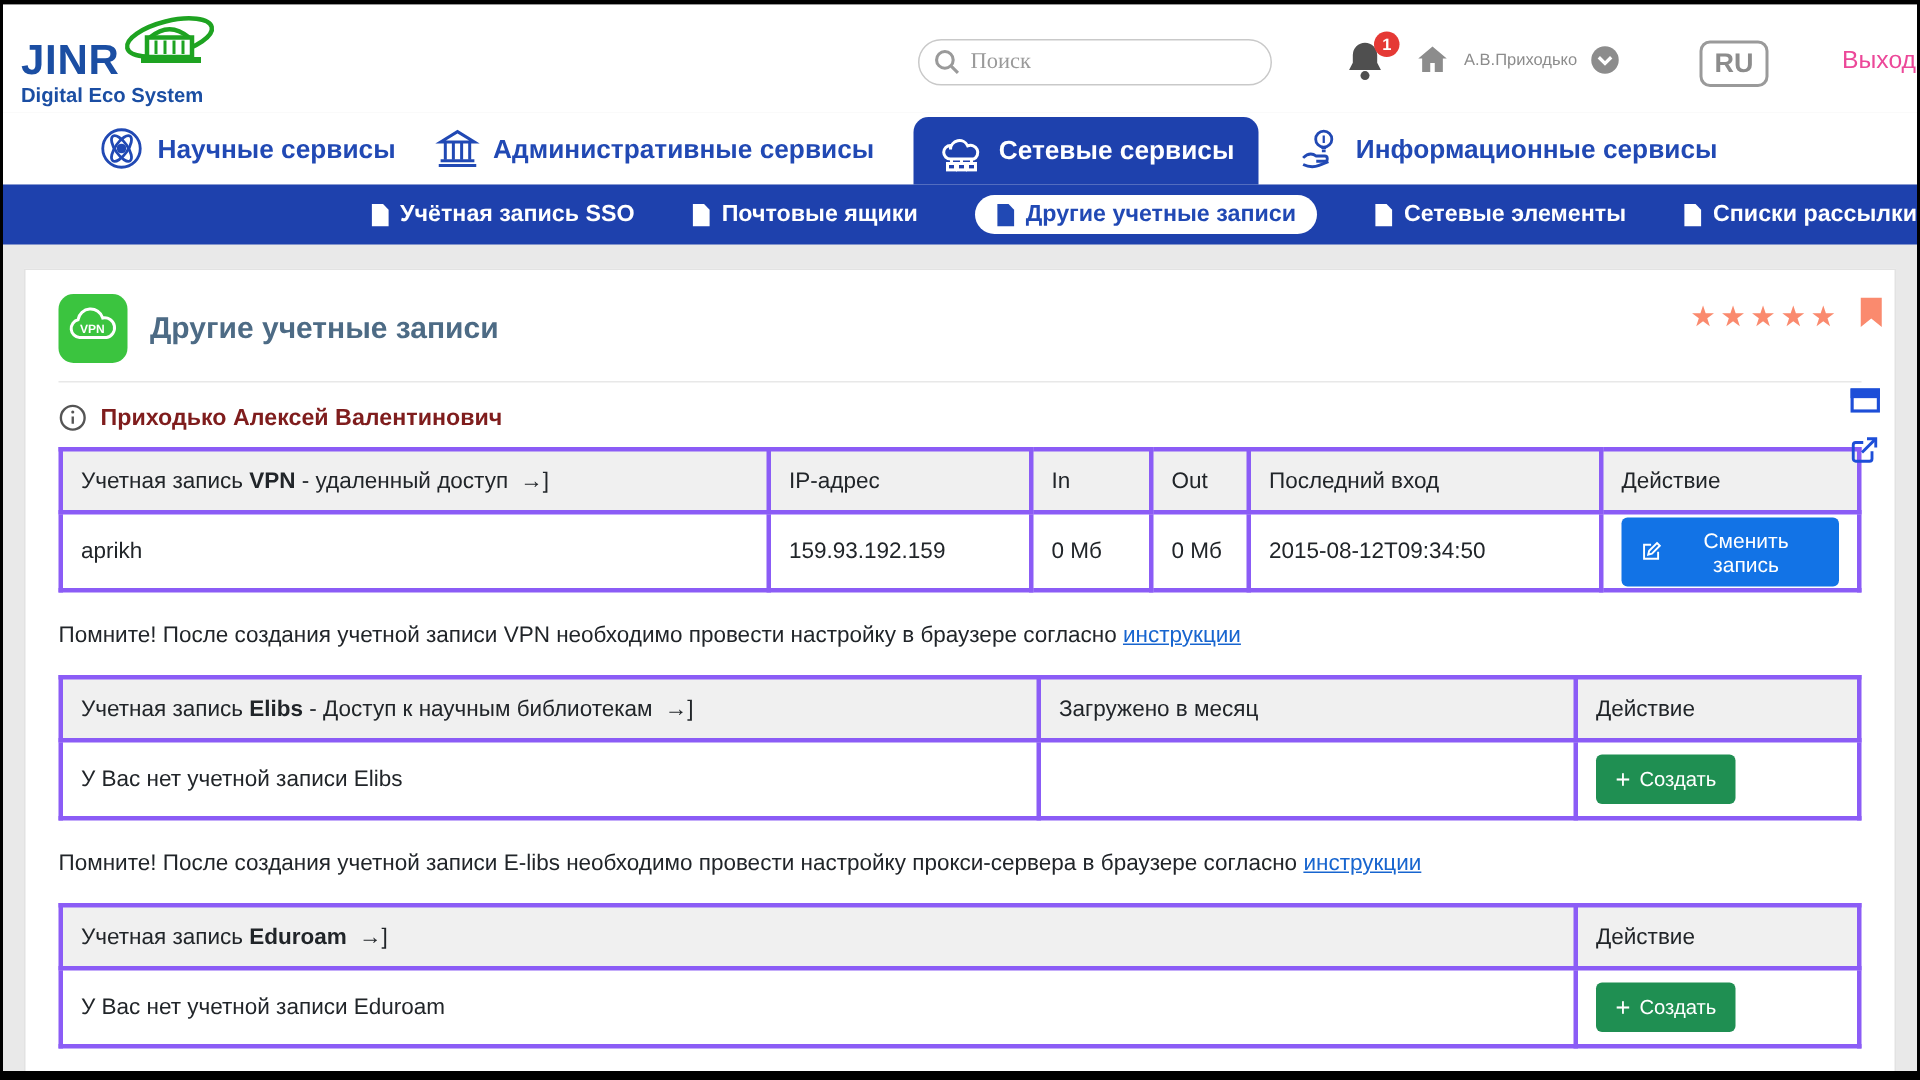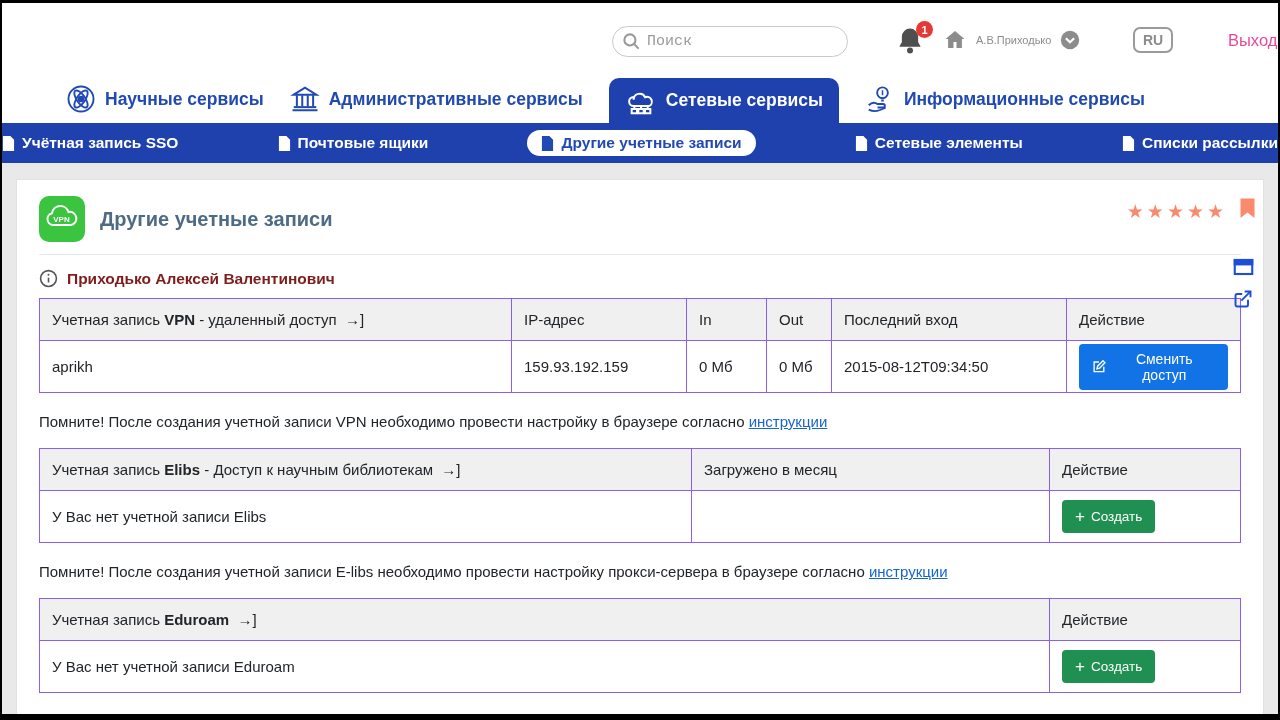--- a/index.html
+++ b/index.html
@@ -11,70 +11,88 @@
   .app-header { position:relative; height:72px; background:#fff; }
   .logo { position:absolute; left:12px; top:6px; cursor:pointer; }
   .logo-row { display:flex; align-items:flex-end; }
   .logo-jinr { color:#1b4ea3; font-size:28px; font-weight:800; letter-spacing:.5px; line-height:1; }
   .logo-sub { color:#1b4ea3; font-size:13.5px; font-weight:800; margin-top:2px; }
   .env-block { position:absolute; left:166px; top:14px; }
   .env-label { color:#9a9a9a; font-size:17px; font-style:italic; }
   .env-version { color:#8f8f8f; font-size:14px; font-weight:700; margin-top:6px; }
   .search-wrap { position:absolute; left:610px; top:23px; width:236px; height:31px; }
   .search-wrap svg { position:absolute; left:10px; top:6px; }
-  .search-input { width:100%; height:100%; border:1px solid #c9c9c9; border-radius:16px; padding:0 10px 0 34px; font-size:15px; color:#444; outline:none; font-family:Liberation Mono, monospace; }
+  .search-input { width:100%; height:100%; border:1px solid #c9c9c9; border-radius:16px; padding:0 10px 0 34px; font-size:15px; color:#444; outline:none; font-family:Liberation Serif, serif; }
   .search-input::placeholder { color:#9a9a9a; }
   .bell-wrap { position:absolute; left:893px; top:22px; width:34px; height:34px; cursor:pointer; }
   .bell-badge { position:absolute; right:-4px; top:-4px; min-width:17px; height:17px; background:#e53935; border-radius:50%; color:#fff; font-size:11px; font-weight:700; display:flex; align-items:center; justify-content:center; }
   .user-wrap { position:absolute; left:940px; top:25px; display:flex; align-items:center; gap:8px; color:#8c8c8c; font-size:11px; cursor:pointer; }
-  .lang-btn { position:absolute; left:1131px; top:24px; border:2px solid #9a9a9a; border-radius:7px; color:#8c8c8c; font-size:14px; font-weight:700; padding:3px 8px; background:#fff; cursor:pointer; font-family:inherit; }
+  .lang-btn { position:absolute; left:1131px; top:24px; border:2px solid #9a9a9a; border-radius:7px; color:#8c8c8c; font-size:18px; font-weight:700; padding:3px 8px; background:#fff; cursor:pointer; font-family:inherit; }
   .logout-wrap { position:absolute; left:1194px; top:26px; display:flex; align-items:center; gap:7px; color:#ec4899; font-size:16.5px; cursor:pointer;margin-left:32px; }
 
   
   .tabs { display:flex; align-items:flex-end; padding-left:64px; gap:26px; height:48px; background:#fff; }
   .tab { display:flex; align-items:center; gap:9px; color:#2149b4; font-weight:700; font-size:17.5px; height:48px; cursor:pointer; white-space:nowrap; }
   .tab.active { background:#1e41ad; color:#fff; height:45px; padding:0 16px; border-radius:10px 10px 0 0; }
 
   
-  .subnav { height:40px; background:#1e41ad; display:flex; align-items:center; justify-content:space-between; gap:38px; }
+  .subnav { height:40px; background:#1e41ad; display:flex; align-items:center; justify-content:flex-end; gap:38px; }
   .subnav-item { display:flex; align-items:center; gap:7px; color:#fff; font-weight:700; font-size:15.5px; cursor:pointer; white-space:nowrap; }
   .subnav-item.active { background:#fff; color:#2149b4; padding:4px 14px; border-radius:16px; }
 
   
   .content { padding:16px 14px 0; }
   .card { position:relative; background:#fff; border:1px solid #e2e2e2; padding:0 22px 26px; min-height:532px; }
   .card-head { display:flex; align-items:center; padding:16px 0 12px; border-bottom:1px solid #e8e8e8; }
   .vpn-badge { width:46px; height:46px; background:#3bc43f; border-radius:10px; display:flex; align-items:center; justify-content:center; cursor:pointer; }
   .card-title { margin-left:15px; color:#4d6b85; font-size:20px; }
   .stars { position:absolute; right:36px; top:20px; color:#fa8a6e; font-size:19px; letter-spacing:3px; cursor:pointer; }
   .bookmark { position:absolute; right:8px; top:18px; cursor:pointer; }
   .side-icons { position:absolute; right:9px; top:78px; display:flex; flex-direction:column; gap:9px; }
   .side-icons span { cursor:pointer; }
 
   .owner-row { margin:14px 0 10px; display:flex; align-items:center; gap:9px; font-weight:700; font-size:15.5px; color:#7f1d1d; }
 
   table { border-collapse:collapse; width:100%; table-layout:fixed; font-size:15px; color:#212529; }
-  th, td { border:1px solid #8b5cf6; text-align:left; font-weight:400; padding:0 12px; }
+  th, td { border:3px solid #8b5cf6; text-align:left; font-weight:400; padding:0 12px; }
   thead th { background:#f0f0f0; height:42px; }
   tbody td { height:52px; background:#fff; }
   .login-icon { margin-left:4px; color:#212529; }
   .note { margin:20px 0 18px; font-size:15px; color:#212529; }
   .note a { color:#1765cf; cursor:pointer; text-decoration:underline; }
 
   .btn-primary { display:inline-flex; align-items:center; gap:7px; background:#1273e6; color:#fff; border:none; border-radius:4px; padding:7px 13px; font-size:14px; font-family:inherit; cursor:pointer; }
   .btn-success { display:inline-flex; align-items:center; gap:6px; background:#1f8f52; color:#fff; border:none; border-radius:4px; padding:8px 13px; font-size:13.5px; font-family:inherit; cursor:pointer; }
   .btn-success .plus { font-size:17px; line-height:1; font-weight:400; }
   b.svc { font-weight:700; }
 </style>
 </head>
 <body>
 
 <div class="screen">
 
   <header class="app-header">
+    <div class="logo">
+      <div class="logo-row">
+        <span class="logo-jinr">JINR</span>
+        <span>
+          <svg width="64" height="40" viewBox="0 0 64 40">
+            <ellipse cx="33" cy="16" rx="29" ry="11" fill="none" stroke="#1ea321" stroke-width="3" transform="rotate(-14 33 16)"></ellipse>
+            <path d="M20 16 q13 -11 26 0" fill="#fff" stroke="#1ea321" stroke-width="3"></path>
+            <rect x="18" y="16" width="30" height="13" fill="#fff" stroke="#1ea321" stroke-width="3"></rect>
+            <line x1="24" y1="18" x2="24" y2="27" stroke="#1ea321" stroke-width="2"></line>
+            <line x1="30" y1="18" x2="30" y2="27" stroke="#1ea321" stroke-width="2"></line>
+            <line x1="36" y1="18" x2="36" y2="27" stroke="#1ea321" stroke-width="2"></line>
+            <line x1="42" y1="18" x2="42" y2="27" stroke="#1ea321" stroke-width="2"></line>
+            <path d="M14 31 h40" stroke="#1ea321" stroke-width="4"></path>
+          </svg>
+        </span>
+      </div>
+      <div class="logo-sub">Digital Eco System</div>
+    </div>
 
 
     <div class="search-wrap">
       <svg width="19" height="19" viewBox="0 0 24 24" fill="none" stroke="#9a9a9a" stroke-width="2.6">
           <circle cx="10" cy="10" r="7"></circle>
           <line x1="15.5" y1="15.5" x2="21" y2="21"></line>
         </svg>
       <input class="search-input" type="text" placeholder="Поиск" style="">
     </div>
 
@@ -264,21 +282,21 @@
             <td>159.93.192.159</td>
             <td>0 Мб</td>
             <td>0 Мб</td>
             <td>2015-08-12T09:34:50</td>
             <td>
               <button class="btn-primary">
                 <svg width="15" height="15" viewBox="0 0 24 24" fill="none" stroke="#fff" stroke-width="2.2">
                     <path d="M11.5 4.5H3.5v16h16v-8"></path>
                     <path d="M18.2 2.6l3.2 3.2L12.5 14.7l-4.3 1.1 1.1-4.3z"></path>
                   </svg>
-                <span>Сменить доступ</span>
+                <span>Сменить запись</span>
               </button>
             </td>
           </tr>
         </tbody>
       </table>
 
       <p class="note">
         <span>Помните! После создания учетной записи VPN необходимо провести настройку в браузере согласно</span>
         <a>инструкции</a>
       </p>

